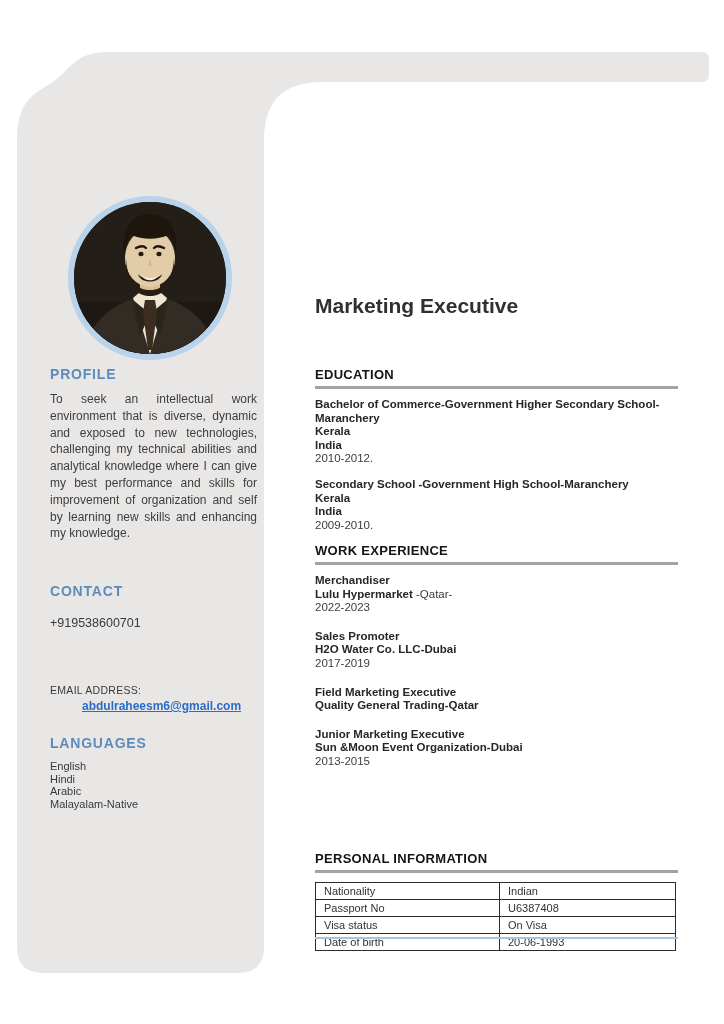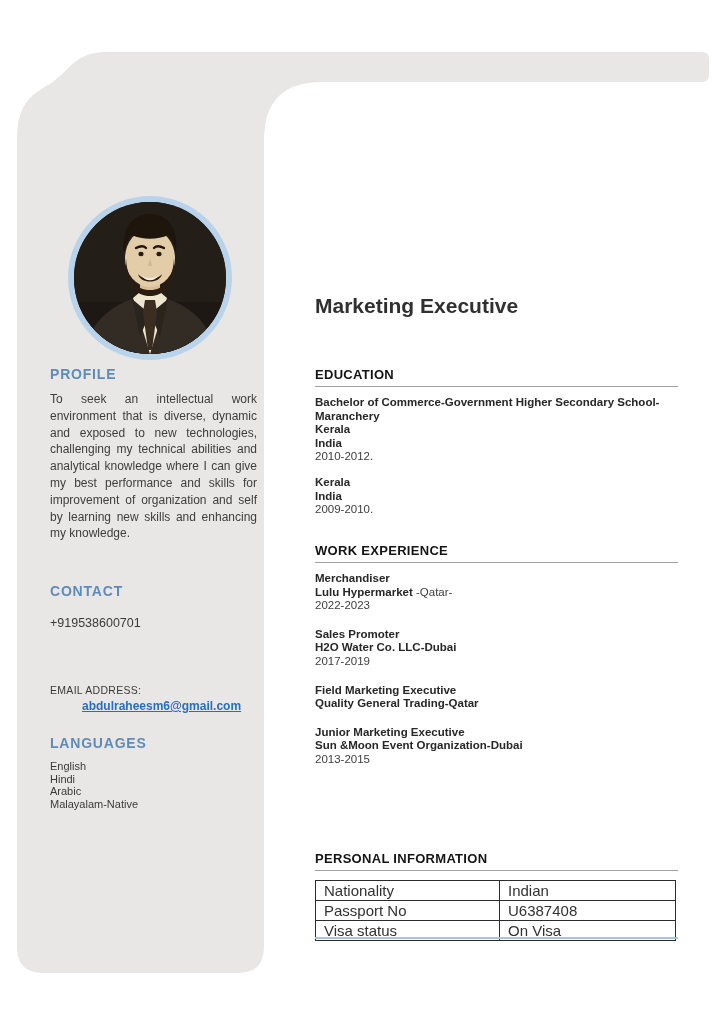--- a/index.html
+++ b/index.html
@@ -61,42 +61,42 @@
   .name {
     font-size: 31px; font-weight: bold; letter-spacing: 0.8px;
     color: #1d1d1d; line-height: 34px;
   }
   .job-title { font-size: 21px; font-weight: bold; color: #303030; line-height: 24px; margin-top: 1px; }
 
   .sec-h {
     font-size: 13px; font-weight: bold; letter-spacing: 0.3px;
     color: #141414;
     padding-bottom: 4px;
-    border-bottom: 1px solid #a3a3a3;
+    border-bottom: 3px solid #a3a3a3;
     margin-bottom: 9px;
   }
   .edu-sec { top: 367px; }
   .work-sec { top: 543px; }
   .personal-sec { top: 851px; }
 
   .entry { margin-bottom: 12px; font-size: 11.5px; line-height: 13.6px; }
   .work-sec .entry { margin-bottom: 15px; }
   .entry .b { font-weight: bold; color: #272727; }
   .entry .r { font-weight: normal; color: #3d3d3d; }
 
   .pi-table {
     width: 361px;
     border-collapse: collapse;
     margin-top: 9px;
   }
   .pi-table td {
     border: 1.5px solid #2c2c2c;
     height: 17px;
     padding: 1px 8px;
-    font-size: 15px;
+    font-size: 11px;
     color: #323232;
     vertical-align: middle;
   }
   .pi-table td.c1 { width: 184px; }
 
   .end-rule {
     position: absolute;
     left: 315px; top: 937px;
     width: 363px; height: 2px;
     background: #a6c5e0;
@@ -182,20 +182,21 @@
     <div class="sec-h">EDUCATION</div>
 
     <div class="entry">
       <div class="b">Bachelor of Commerce-Government Higher Secondary School-Maranchery</div>
       <div class="b">Kerala</div>
       <div class="b">India</div>
       <div class="r">2010-2012.</div>
     </div>
 
     <div class="entry">
+      <div class="b">Secondary School -Government High School-Maranchery</div>
       <div class="b">Kerala</div>
       <div class="b">India</div>
       <div class="r">2009-2010.</div>
     </div>
   </div>
 
   <div class="main-sec work-sec">
     <div class="sec-h">WORK EXPERIENCE</div>
 
     <div class="entry">
@@ -231,19 +232,23 @@
           <td>Indian</td>
         </tr>
         <tr>
           <td class="c1">Passport No</td>
           <td>U6387408</td>
         </tr>
         <tr>
           <td class="c1">Visa status</td>
           <td>On Visa</td>
         </tr>
+        <tr>
+          <td class="c1">Date of birth</td>
+          <td>20-06-1993</td>
+        </tr>
       </tbody>
     </table>
   </div>
 
   <div class="end-rule"></div>
 
 </div>
 
 </body></html>

